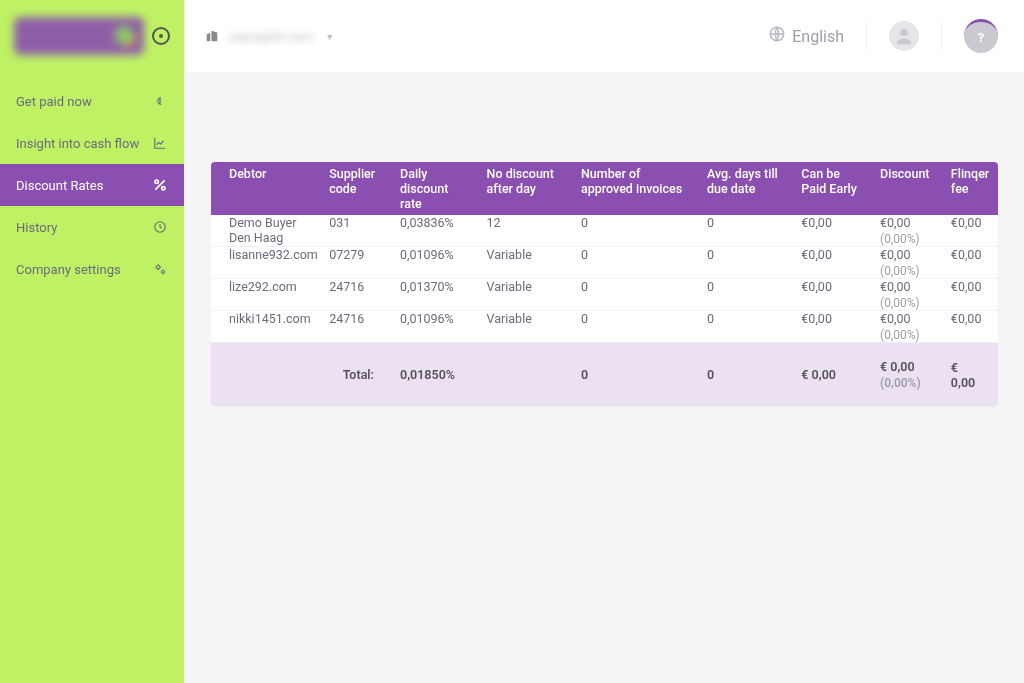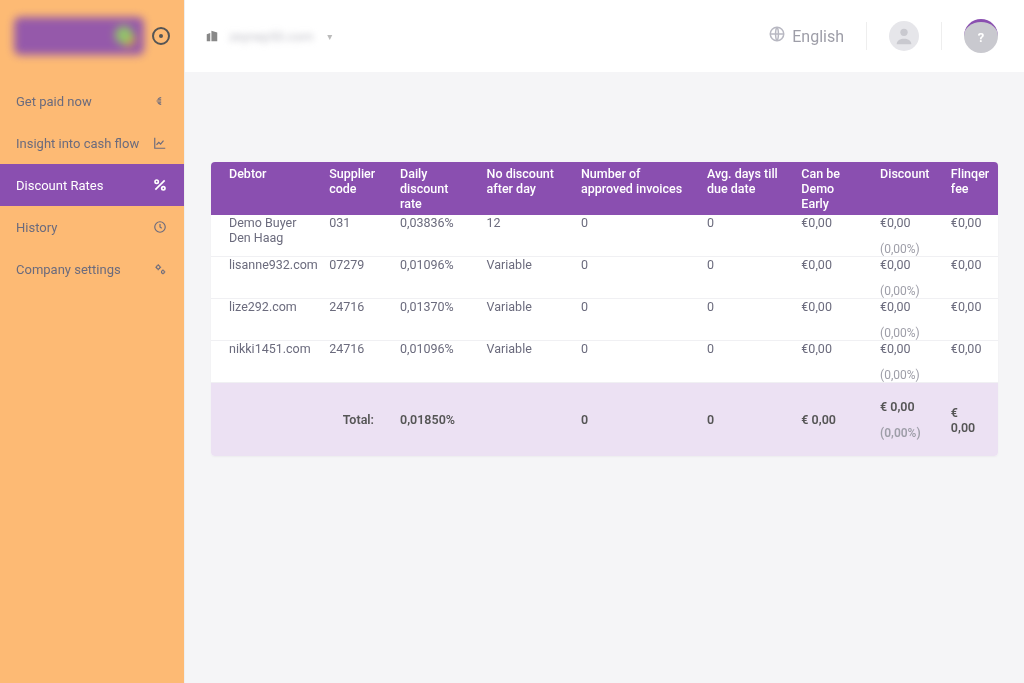--- a/index.html
+++ b/index.html
@@ -8,21 +8,21 @@
     font-size: 13px;
     color: #6b6b7d;
     background: #f5f5f7;
     width: 1024px;
     height: 683px;
     overflow: hidden;
   }
   .layout { display: flex; width: 100%; height: 100%; }
   .sidebar {
     width: 185px;
-    background: #fdba74;
+    background: #bef264;
     display: flex; flex-direction: column;
     border-right: 1px solid #eee;
   }
   .logo-area {
     height: 72px;
     display: flex; align-items: center; justify-content: space-between;
     padding: 0 14px;
   }
   .logo-blur {
     width: 130px; height: 38px;
@@ -93,21 +93,21 @@
   thead th:last-child { padding-right:18px; }
   tbody td {
     padding: 0 8px;
     font-size:12.5px;
     border-bottom: 1px solid #f0f0f3;
     color:#6b6b7d;
     vertical-align: top;
   }
   tbody td:first-child { padding-left:18px; }
   tbody td:last-child { padding-right:18px; }
-  .sub { display:block; color:#9e9ea8; font-size:12px; margin-top:12px; }
+  .sub { display:block; color:#9e9ea8; font-size:12px; margin-top:2px; }
   tfoot td {
     background:#ece1f3;
     padding: 16px 8px;
     font-weight:600;
     font-size:12.5px;
     color:#555;
   }
   tfoot td:first-child { padding-left:18px; text-align:right; padding-right:18px; }
   tfoot td.last { padding-right:18px; }
   .col-debtor    { width: 14%; }
@@ -228,21 +228,21 @@
               <col class="col-fee">
           </colgroup>
           <thead>
             <tr>
               <th>Debtor</th>
               <th>Supplier code</th>
               <th>Daily discount rate</th>
               <th>No discount after day</th>
               <th>Number of approved invoices</th>
               <th>Avg. days till due date</th>
-              <th>Can be Demo Early</th>
+              <th>Can be Paid Early</th>
               <th>Discount</th>
               <th>Flinqer fee</th>
             </tr>
           </thead>
           <tbody id="tbody">
               <tr>
                 <td>Demo Buyer Den Haag</td>
                 <td>031</td>
                 <td>0,03836%</td>
                 <td>12</td>

